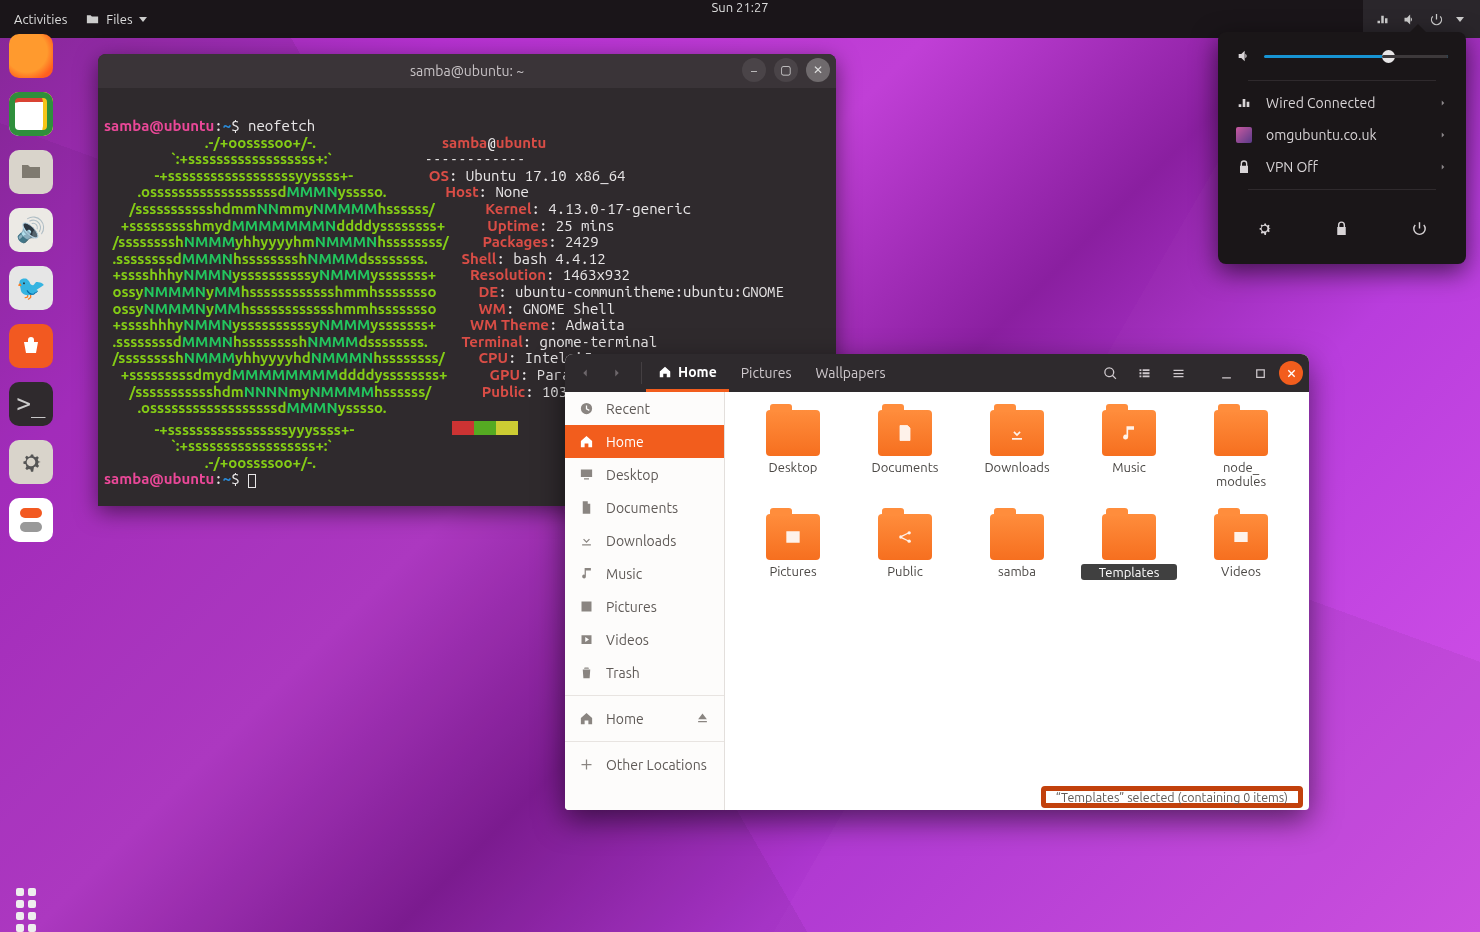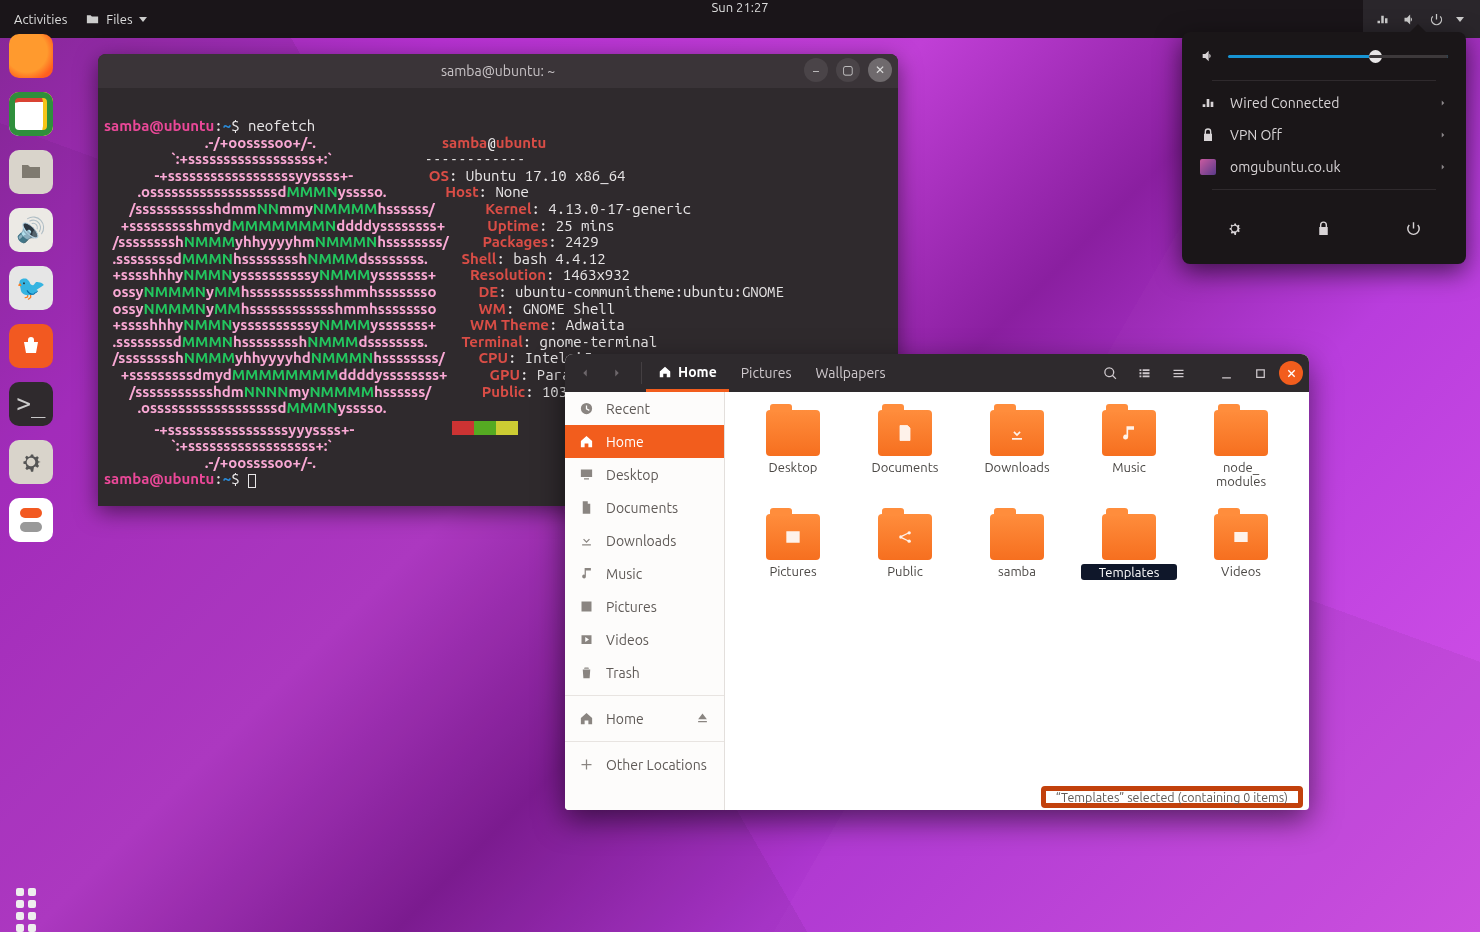--- a/index.html
+++ b/index.html
@@ -29,31 +29,31 @@
   .app-store{background:#f25921}
   .app-term{background:#2f2a2d}
   .app-gear{background:#d9d4cb}
   .app-gear svg{fill:#555}
   .app-toggle{background:#fff;}
   .app-toggle span{display:inline-block;width:22px;height:10px;border-radius:5px;background:#f25921;position:relative;margin:2px 0}
   .app-toggle span+span{background:#999}
   .show-apps{position:absolute;bottom:14px;left:12px;width:34px;height:34px;display:flex;flex-wrap:wrap;gap:4px;padding:4px;cursor:pointer}
   .show-apps b{width:8px;height:8px;background:#eee;border-radius:2px}
   
-  .term{position:absolute;left:98px;top:54px;width:800px;height:452px;background:#2f2a2d;border-radius:8px 8px 0 0;box-shadow:0 6px 22px rgba(0,0,0,.5);overflow:hidden}
+  .term{position:absolute;left:98px;top:54px;width:738px;height:452px;background:#2f2a2d;border-radius:8px 8px 0 0;box-shadow:0 6px 22px rgba(0,0,0,.5);overflow:hidden}
   .term .titlebar{height:34px;background:#3a3438;display:flex;align-items:center;justify-content:center;color:#c9c4c7;font-size:14px;position:relative}
   .term .winbtns{position:absolute;right:6px;top:4px;display:flex;gap:8px}
   .wbtn{width:24px;height:24px;border-radius:50%;background:#4a4448;display:flex;align-items:center;justify-content:center;color:#ddd;font-size:12px;cursor:pointer}
   .wbtn.close{background:#6f6a6d}
   .term .menubar{height:26px;background:#3a3438;display:flex;align-items:center;gap:20px;padding:0 14px;font-size:14px;color:#bdb9bc;border-top:1px solid #2a2629}
   .term .menubar span{cursor:pointer}
   .term .body{position:absolute;top:60px;bottom:0;left:0;right:0;background:#2f2a2d;padding:4px 6px;font-family:"Ubuntu Mono","DejaVu Sans Mono",monospace;font-size:15px;line-height:16.6px;white-space:pre;color:#e8e6e7}
   .p-green{color:#ec4899;font-weight:bold}
   .p-blue{color:#2a89d6;font-weight:bold}
-  .nf-red{color:#f9a8d4;font-weight:bold}
+  .nf-red{color:#84cc16;font-weight:bold}
   .nf-wht{color:#22c55e;font-weight:bold}
   .nf-lbl{color:#d94d46;font-weight:bold}
   .stripe{display:inline-block;width:22px;height:14px;margin-top:4px}
   .cursor-box{display:inline-block;width:8px;height:14px;border:1px solid #e8e6e7;vertical-align:middle}
   
   .files{position:absolute;left:565px;top:354px;width:744px;height:456px;background:#fff;border-radius:8px 8px 4px 4px;box-shadow:0 10px 30px rgba(0,0,0,.55);overflow:hidden}
   .files .hdr{height:38px;background:#2e2a2d;display:flex;align-items:center;color:#cfc9cd;font-size:14px}
   .files .nav{display:flex;align-items:center;gap:4px;padding:0 6px;height:100%}
   .navbtn{width:28px;height:28px;border-radius:4px;display:flex;align-items:center;justify-content:center;cursor:pointer}
   .navbtn svg{width:14px;height:14px;fill:#cfc9cd}
@@ -72,24 +72,24 @@
   .side .item.active svg{fill:#fff}
   .side .item svg{width:15px;height:15px;fill:#8a8581}
   .side .sep{height:1px;background:#e8e4e1;margin:6px 0}
   .side .eject{margin-left:auto}
   .files .grid{position:absolute;left:160px;top:38px;right:0;bottom:24px;padding:18px 12px;display:grid;grid-template-columns:repeat(5,1fr);grid-auto-rows:100px;gap:4px 0;justify-items:center}
   .fitem{display:flex;flex-direction:column;align-items:center;gap:4px;font-size:13px;color:#4a4744;cursor:pointer;text-align:center}
   .fitem .fold{width:54px;height:46px;border-radius:4px;background:linear-gradient(#ff8d3c,#f66f1f);position:relative}
   .fitem .fold:before{content:"";position:absolute;top:-6px;left:4px;width:22px;height:8px;border-radius:3px 3px 0 0;background:#ff8d3c}
   .fitem .fold .inner{position:absolute;inset:10px;color:#fff;opacity:.9;display:flex;align-items:center;justify-content:center}
   .fitem.shortcut .fold:after{content:"↗";position:absolute;bottom:-2px;right:-2px;width:16px;height:16px;background:#fff;border-radius:3px;font-size:12px;display:flex;align-items:center;justify-content:center;color:#333;box-shadow:0 0 2px rgba(0,0,0,.4)}
-  .fitem.sel span{background:#0f172a;color:#fff;padding:1px 18px;border-radius:3px}
+  .fitem.sel span{background:#404040;color:#fff;padding:1px 18px;border-radius:3px}
   .files .status{position:absolute;bottom:2px;right:6px;height:22px;background:#fff;border:5px solid #c2410c;border-radius:4px;font-size:12.5px;color:#5f5a57;display:flex;align-items:center;padding:0 10px}
   
-  .sysmenu{position:absolute;right:14px;top:32px;width:284px;background:#1a1618;border-radius:8px;box-shadow:0 8px 26px rgba(0,0,0,.6);padding:10px 0 14px;color:#d8d4d6;font-size:14px}
+  .sysmenu{position:absolute;right:14px;top:32px;width:248px;background:#1a1618;border-radius:8px;box-shadow:0 8px 26px rgba(0,0,0,.6);padding:10px 0 14px;color:#d8d4d6;font-size:14px}
   .sysmenu:before{content:"";position:absolute;top:-8px;right:40px;border-left:8px solid transparent;border-right:8px solid transparent;border-bottom:8px solid #1a1618}
   .sysmenu .vol{display:flex;align-items:center;gap:12px;padding:6px 18px 10px}
   .sysmenu .vol svg{width:16px;height:16px;fill:#d8d4d6}
   .vslider{flex:1;height:3px;background:#1794d3;position:relative;border-radius:2px}
   .vslider:after{content:"";position:absolute;right:0;top:0;width:36%;height:100%;background:#3d393b;border-radius:2px}
   .vthumb{position:absolute;left:64%;top:-5px;width:13px;height:13px;border-radius:50%;background:#e8e6e7}
   .sysmenu .div{height:1px;background:#2f2a2d;margin:6px 30px}
   .sysmenu .row{display:flex;align-items:center;gap:14px;padding:8px 18px;cursor:pointer}
   .sysmenu .row svg,.sysmenu .row .mini{width:16px;height:16px;fill:#d8d4d6}
   .sysmenu .row .chev{margin-left:auto;width:10px;height:10px;fill:#8d888b}
@@ -438,35 +438,35 @@
       <div class="row">
         <svg viewBox="0 0 24 24">
           <path d="M4 18h4v-4H4zm6 0h4V6h-4zm6 0h4V10h-4z"></path>
         </svg>
         <span>Wired Connected</span>
         <svg class="chev" viewBox="0 0 24 24">
           <path d="M9 6l6 6-6 6z"></path>
         </svg>
       </div>
       <div class="row">
-        <svg viewBox="0 0 24 24">
-          <path d="M7 10V7a5 5 0 0110 0v3h1v11H6V10zm2 0h6V7a3 3 0 00-6 0z"></path>
-        </svg>
-        <span>VPN Off</span>
-        <svg class="chev" viewBox="0 0 24 24">
-          <path d="M9 6l6 6-6 6z"></path>
-        </svg>
-      </div>
-      <div class="row">
         <div class="mini"></div>
         <span>omgubuntu.co.uk</span>
         <svg class="chev" viewBox="0 0 24 24">
           <path d="M9 6l6 6-6 6z"></path>
         </svg>
       </div>
+      <div class="row">
+        <svg viewBox="0 0 24 24">
+          <path d="M7 10V7a5 5 0 0110 0v3h1v11H6V10zm2 0h6V7a3 3 0 00-6 0z"></path>
+        </svg>
+        <span>VPN Off</span>
+        <svg class="chev" viewBox="0 0 24 24">
+          <path d="M9 6l6 6-6 6z"></path>
+        </svg>
+      </div>
     </div>
   <div class="div"></div>
   <div class="brow">
     <div>
         <svg viewBox="0 0 24 24">
           <path d="M12 8a4 4 0 100 8 4 4 0 000-8zm9 4l-2 .5a7 7 0 01-.6 1.5l1 1.8-1.4 1.4-1.8-1a7 7 0 01-1.5.6L14 21h-2l-.5-2a7 7 0 01-1.5-.6l-1.8 1L6.8 18l1-1.8A7 7 0 017.2 14L5 13.5v-2l2-.5a7 7 0 01.6-1.5l-1-1.8L8 6.3l1.8 1a7 7 0 011.5-.6L12 5h2l.5 2a7 7 0 011.5.6l1.8-1L19.2 8l-1 1.8a7 7 0 01.6 1.5z"></path>
         </svg>
       </div>
     <div>
         <svg viewBox="0 0 24 24">

